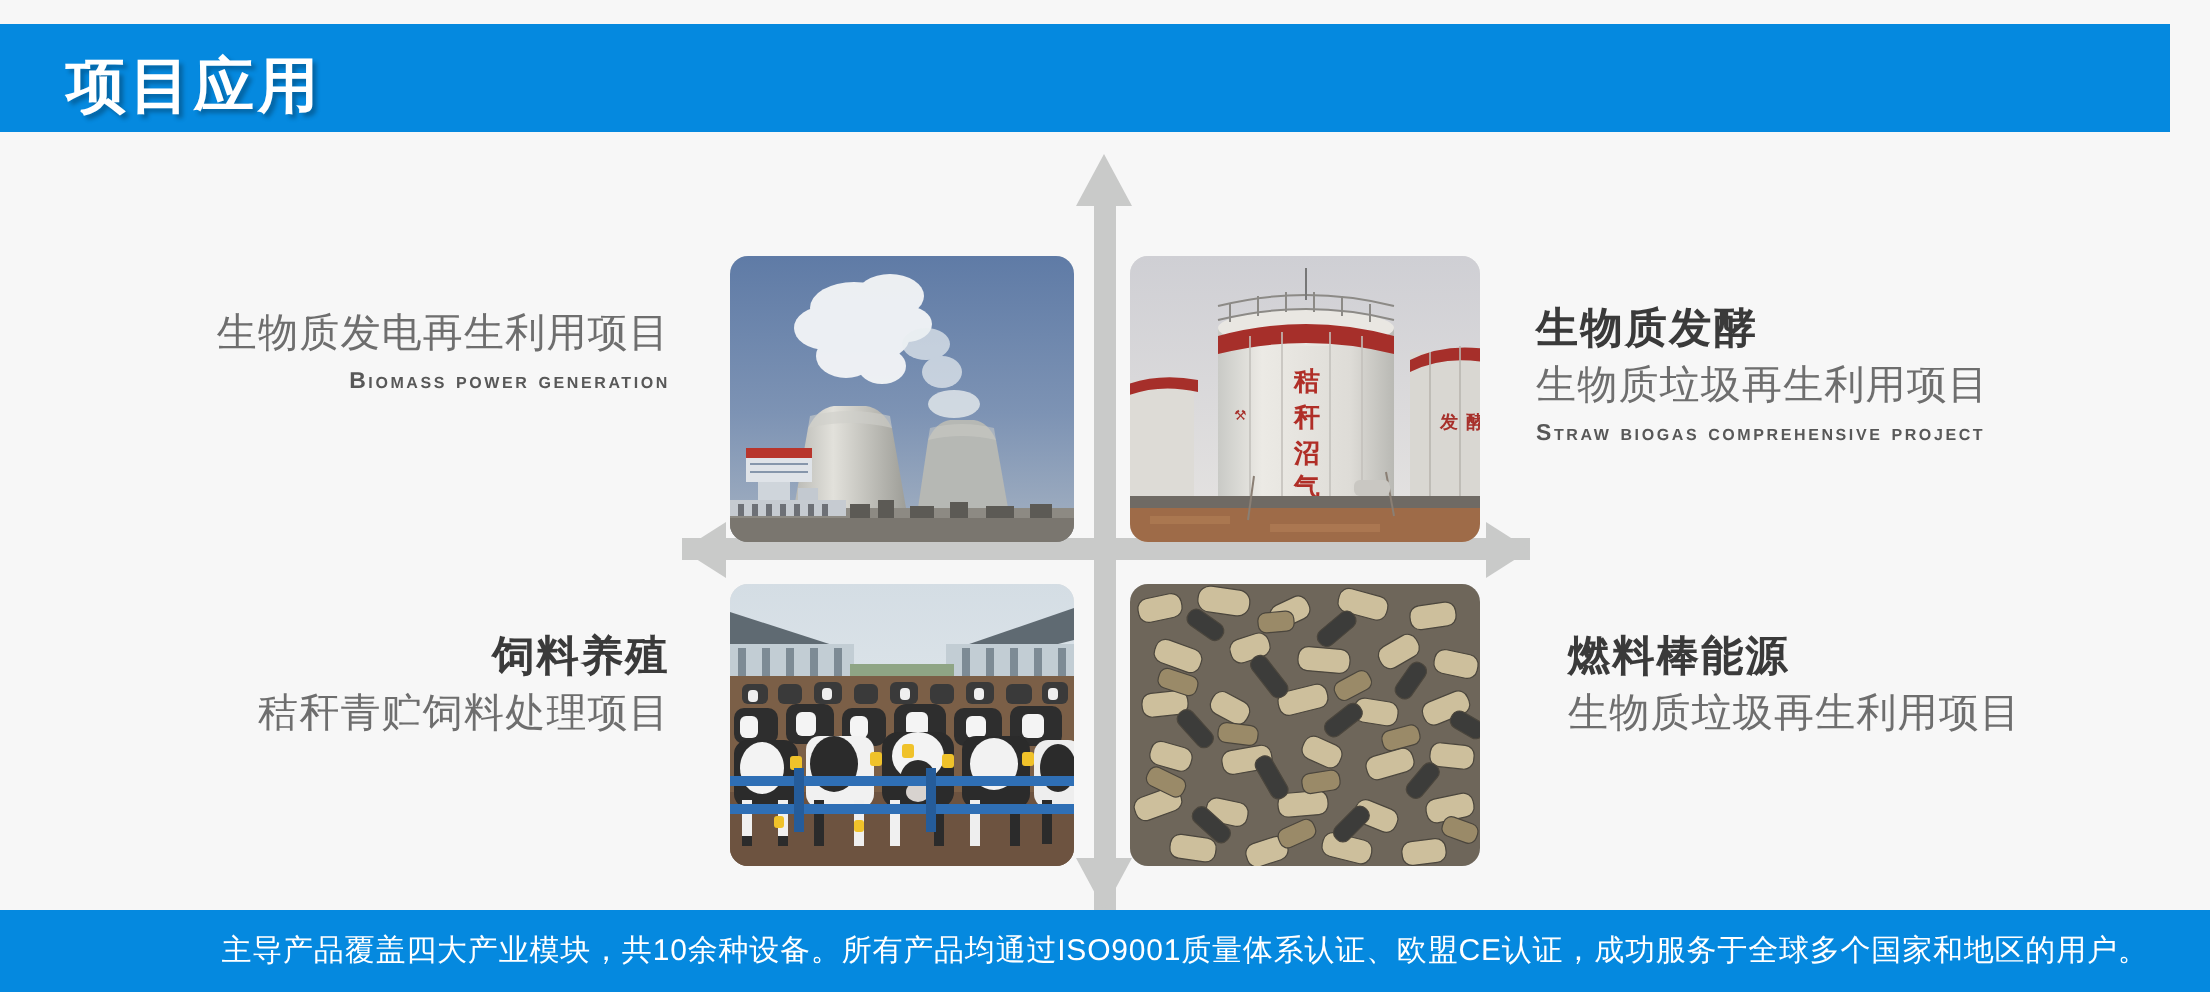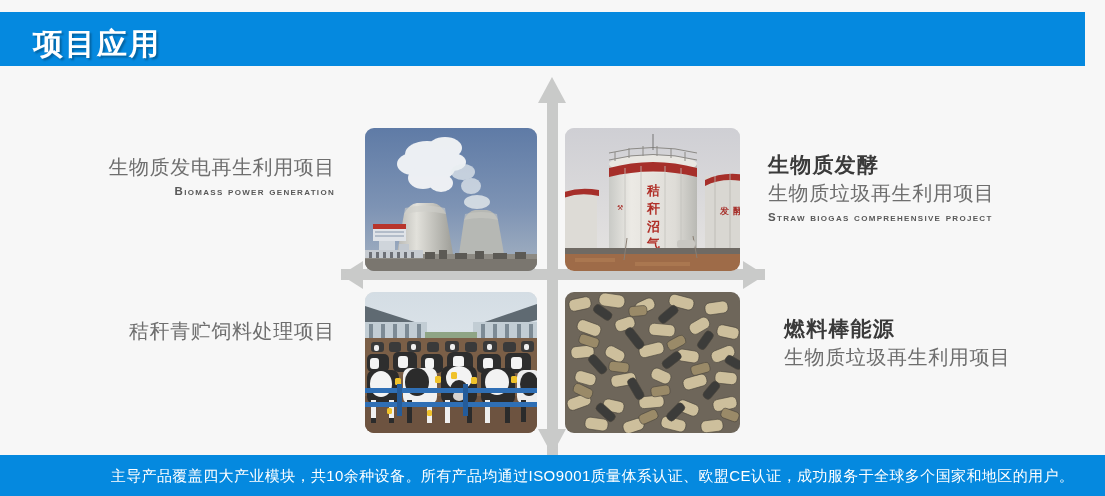--- a/index.html
+++ b/index.html
@@ -527,20 +527,21 @@
       </g>
     </svg>
   </div>
 
   <div class="caption cap-tl right-align">
     <div class="cap-sub">生物质发电再生利用项目</div>
     <div class="cap-en">Biomass power generation</div>
   </div>
 
   <div class="caption cap-bl right-align">
+    <div class="cap-title">饲料养殖</div>
     <div class="cap-sub">秸秆青贮饲料处理项目</div>
   </div>
 
   <div class="caption cap-tr left-align">
     <div class="cap-title">生物质发酵</div>
     <div class="cap-sub">生物质垃圾再生利用项目</div>
     <div class="cap-en">Straw biogas comprehensive project</div>
   </div>
 
   <div class="caption cap-br left-align">

